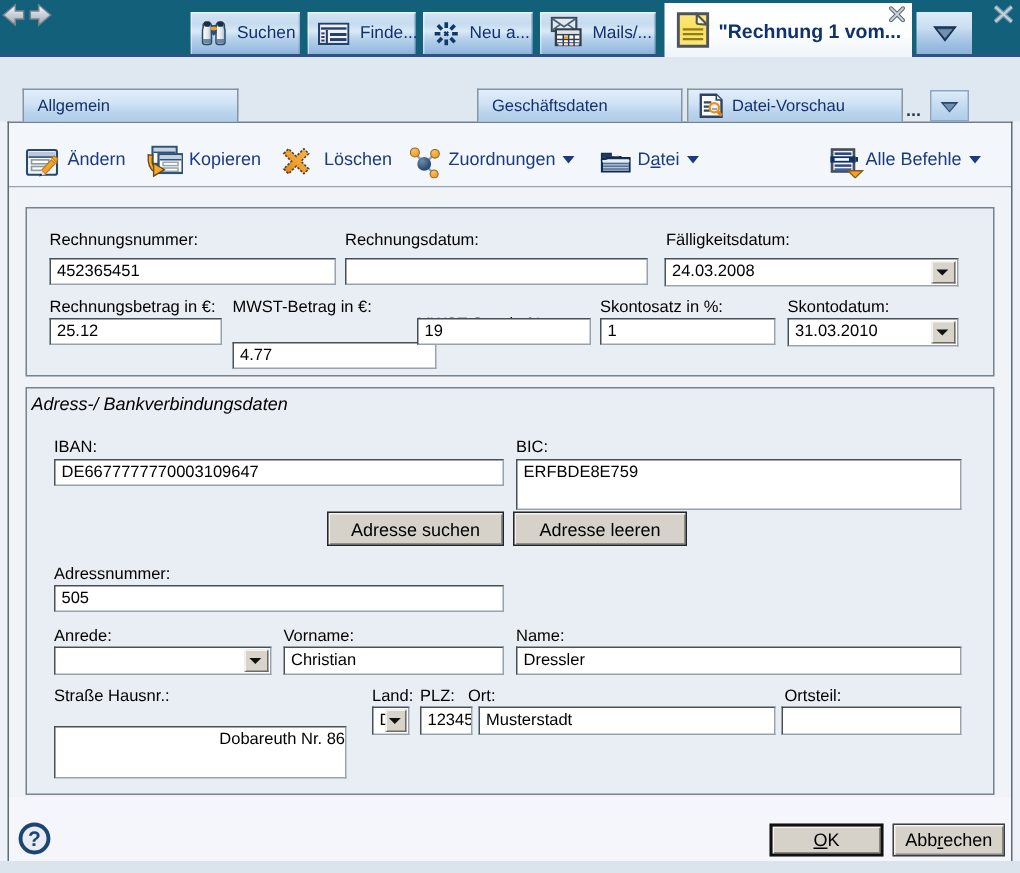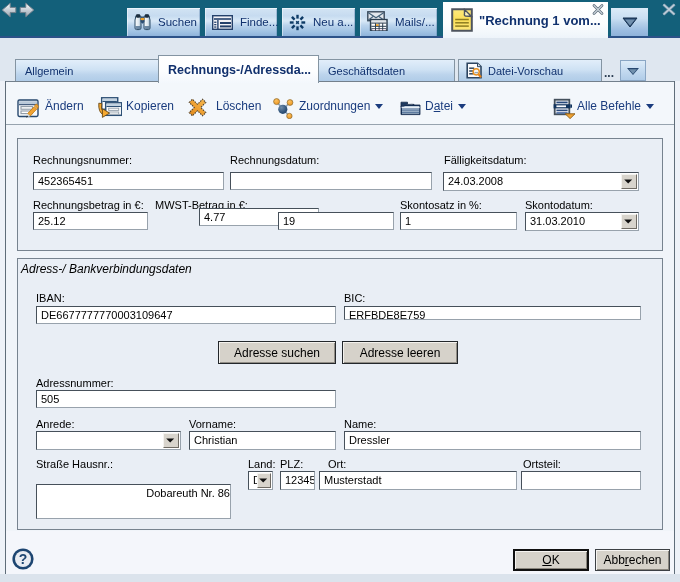--- a/index.html
+++ b/index.html
@@ -190,23 +190,20 @@
   <div class="abs" id="panelT"></div>
   <div class="abs" id="panelL"></div>
     <div class="abs" id="panelR"></div>
   <div class="abs" id="toolbarbg"></div>
   <div class="abs" id="formbg"></div>
   <div class="abs" id="footerbg"></div>
   <div class="abs" id="bottomstrip"></div>
 
   <div class="abs t2" style="left:15px;width:144px;">
       <span style="margin-left:9px">Allgemein</span>
-    </div>
-  <div class="abs" id="act2">
-      <span style="margin-left:9px">Rechnungs-/Adressda...</span>
     </div>
   <div class="abs t2" style="left:318px;width:137px;">
       <span style="margin-left:9px">Geschäftsdaten</span>
     </div>
   <div class="abs t2" style="left:458px;width:144px;">
     <svg style="margin-left:7px" width="17" height="17" viewBox="0 0 17 17">
       <path d="M1.2 1.2 L11.5 1.2 L15 4.7 L15 15.8 L1.2 15.8 Z" fill="#fbfbfd" stroke="#2c4460" stroke-width="1.6"></path>
       <path d="M11.5 1.2 L11.5 4.7 L15 4.7" fill="#dfe6ec" stroke="#2c4460" stroke-width="1"></path>
       <g stroke="#33465a" stroke-width="1.5">
           <path d="M3.2 6.2 h5"></path>
@@ -314,47 +311,47 @@
   <div class="abs lbl" style="left:444px;top:154px;">Fälligkeitsdatum:</div>
   <div class="abs fld" style="left:33px;top:172px;width:191px;height:18px;">452365451</div>
   <div class="abs fld" style="left:230px;top:172px;width:202px;height:18px;"></div>
   <div class="abs fld" style="left:443px;top:172px;width:196px;height:19px;">24.03.2008<div class="combtn" style="right:1px;top:1px;bottom:1px;width:16px;"></div></div>
   <div class="abs lbl" style="left:33px;top:199px;">Rechnungsbetrag in €:</div>
   <div class="abs lbl" style="left:155px;top:199px;">MWST-Betrag in €:</div>
   <div class="abs lbl" style="left:278px;top:210px;">MWST-Satz in %:</div>
   <div class="abs lbl" style="left:400px;top:199px;">Skontosatz in %:</div>
   <div class="abs lbl" style="left:525px;top:199px;">Skontodatum:</div>
   <div class="abs fld" style="left:33px;top:212px;width:115px;height:18px;">25.12</div>
-  <div class="abs fld" style="left:155px;top:208px;width:120px;height:18px;margin-left:44px;">4.77</div>
+  <div class="abs fld" style="left:155px;top:228px;width:136px;height:18px;">4.77</div>
   <div class="abs fld" style="left:278px;top:212px;width:116px;height:18px;">19</div>
   <div class="abs fld" style="left:400px;top:212px;width:117px;height:18px;">1</div>
   <div class="abs fld" style="left:525px;top:212px;width:114px;height:19px;">31.03.2010<div class="combtn" style="right:1px;top:1px;bottom:1px;width:16px;"></div></div>
 
   <div class="abs gbox" style="top:258px;height:272px;"></div>
   <div class="abs" style="left:21px;top:262px;font-size:12px;font-style:italic;color:#000;">Adress-/ Bankverbindungsdaten</div>
   <div class="abs lbl" style="left:36px;top:292px;">IBAN:</div>
   <div class="abs lbl" style="left:344px;top:292px;text-align:right;">BIC:</div>
   <div class="abs fld" style="left:36px;top:306px;width:300px;height:18px;">DE6677777770003109647</div>
-  <div class="abs fld" style="left:344px;top:306px;width:297px;height:14px;">ERFBDE8E759</div>
+  <div class="abs fld" style="left:344px;top:306px;width:297px;height:34px;">ERFBDE8E759</div>
   <div class="abs gbtn" style="left:218px;top:341px;width:118px;height:23px;">Adresse suchen</div>
   <div class="abs gbtn" style="left:342px;top:341px;width:116px;height:23px;">Adresse leeren</div>
   <div class="abs lbl" style="left:36px;top:377px;">Adressnummer:</div>
   <div class="abs fld" style="left:36px;top:390px;width:300px;height:18px;">505</div>
   <div class="abs lbl" style="left:36px;top:418px;">Anrede:</div>
   <div class="abs lbl" style="left:189px;top:418px;">Vorname:</div>
   <div class="abs lbl" style="left:344px;top:418px;">Name:</div>
   <div class="abs fld" style="left:36px;top:431px;width:145px;height:19px;">
       <div class="combtn" style="right:1px;top:1px;bottom:1px;width:16px;"></div>
     </div>
   <div class="abs fld" style="left:189px;top:431px;width:147px;height:19px;">Christian</div>
   <div class="abs fld" style="left:344px;top:431px;width:297px;height:19px;">Dressler</div>
   <div class="abs lbl" style="left:36px;top:458px;">Straße Hausnr.:</div>
   <div class="abs lbl" style="left:248px;top:458px;">Land:</div>
   <div class="abs lbl" style="left:280px;top:458px;">PLZ:</div>
-  <div class="abs lbl" style="left:328px;top:458px;">Ort:</div>
+  <div class="abs lbl" style="left:312px;top:458px;">Ort:</div>
   <div class="abs lbl" style="left:523px;top:458px;">Ortsteil:</div>
   <div class="abs fld" style="left:36px;top:484px;width:195px;height:35px;text-align:right;">Dobareuth Nr. 86</div>
   <div class="abs fld" style="left:248px;top:471px;width:25px;height:19px;">D<div class="combtn" style="right:1px;top:1px;bottom:1px;width:14px;"></div></div>
   <div class="abs fld" style="left:280px;top:471px;width:35px;height:19px;">12345</div>
   <div class="abs fld" style="left:319px;top:471px;width:198px;height:19px;">Musterstadt</div>
   <div class="abs fld" style="left:521px;top:471px;width:120px;height:19px;"></div>
 
   <svg class="abs" style="left:11px;top:547px" width="24" height="24" viewBox="0 0 24 24">
     <circle cx="12" cy="12" r="10.6" fill="#1d4571"></circle>
     <circle cx="12" cy="12" r="8" fill="#e9ecf2"></circle>

